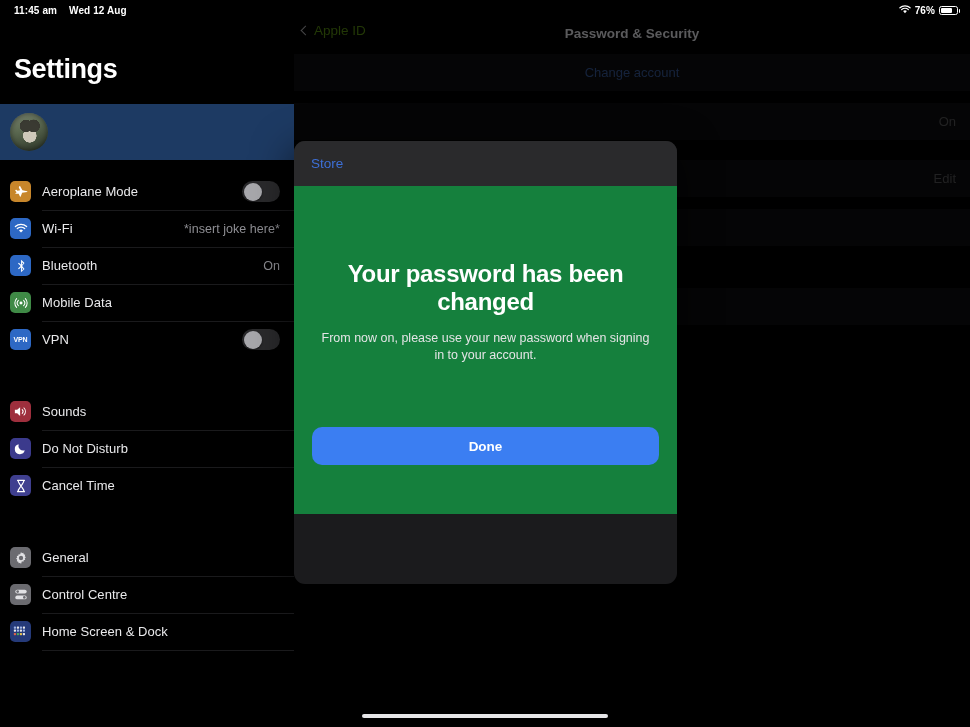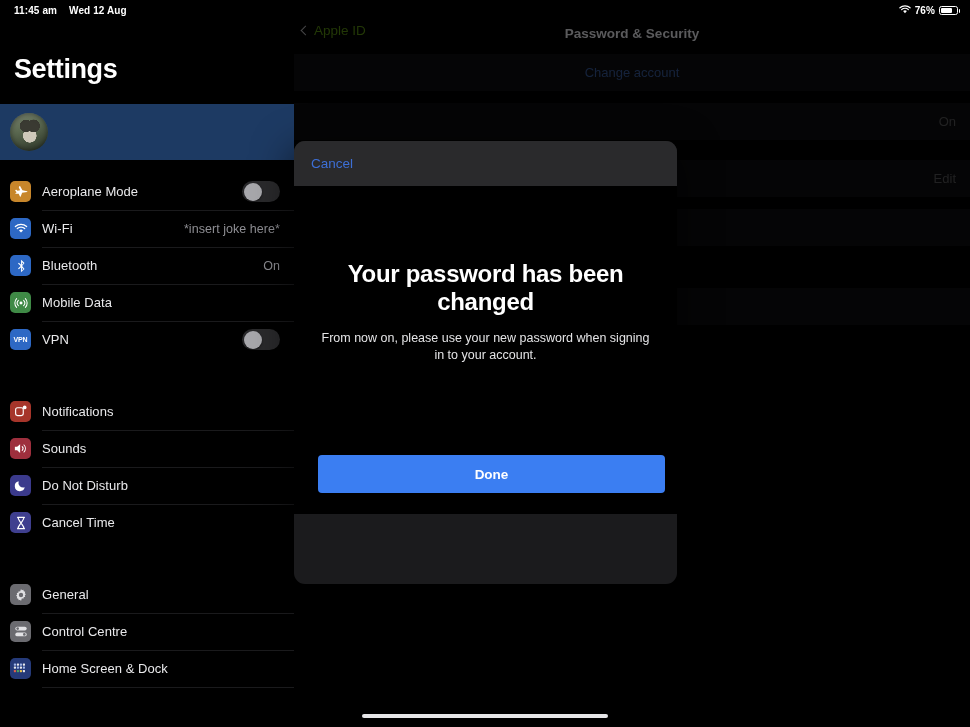--- a/index.html
+++ b/index.html
@@ -135,34 +135,34 @@
     background:#1b1b1d; border-radius:11px 11px 11px 11px;
     overflow:hidden; z-index:30;
     box-shadow:0 10px 40px rgba(0,0,0,.7);
   }
   .modal-bar {
     height:45px; background:#2a2a2c; display:flex; align-items:center;
     padding-left:17px;
   }
   .modal-cancel { color:#3d6fd6; font-size:13.5px; }
   .modal-body {
-    height:328px; background:#000000; padding:0 24px;
-    display:flex; flex-direction:column; 
+    height:328px; background:#15803d; padding:0 24px;
+    display:flex; flex-direction:column; align-items:center;
   }
   .modal-title {
     margin-top:74px; text-align:center; color:#fff;
     font-size:24px; font-weight:bold; line-height:1.17; letter-spacing:-.3px;
   }
   .modal-sub {
     margin-top:14px; text-align:center; color:#e4e4e6;
     font-size:12.5px; line-height:1.34; max-width:348px;
   }
   .done-btn {
-    margin-top:auto; margin-bottom:21px; width:347px; height:38px;
-    background:#3b7ef2; border-radius:4px; border:0;
+    margin-top:auto; margin-bottom:49px; width:347px; height:38px;
+    background:#3b7ef2; border-radius:10px; border:0;
     color:#fff; font-size:13.5px; font-weight:bold;
     font-family:"Liberation Sans", sans-serif; cursor:pointer;
   }
 
   
   .home-ind {
     position:absolute; bottom:9px; left:50%; transform:translateX(-50%);
     width:246px; height:4px; background:#e6e6e8; border-radius:2px; z-index:45;
   }
 </style>
@@ -203,21 +203,21 @@
     <div class="d-gap-lg"></div>
 
     <div class="d-row"></div>
     <div class="d-foot">...m.</div>
   </div>
 
   <div class="dim"></div>
 
   <div class="modal">
     <div class="modal-bar">
-      <span class="modal-cancel">Cancel</span>
+      <span class="modal-cancel">Store</span>
     </div>
     <div class="modal-body">
       <div class="modal-title">Your password has been changed</div>
       <div class="modal-sub">From now on, please use your new password when signing in to your account.</div>
       <button class="done-btn">Done</button>
     </div>
   </div>
 
   <div class="sidebar">
     <div class="settings-title">Settings</div>
@@ -274,29 +274,20 @@
               <span class="ic-vpn">VPN</span>
             </span>
             <span class="row-label">VPN</span>
             <span class="toggle">
               <span class="knob"></span>
             </span>
           </div>
         </div>
         <div class="grp-gap"></div>
         <div class="group">
-          <div class="row">
-            <span class="ic" style="background: rgb(166, 53, 42);">
-              <svg width="13" height="13" viewBox="0 0 16 16">
-                <rect x="2" y="3.4" width="9.4" height="9.6" rx="2.4" stroke="#fff" stroke-width="1.4" fill="none"></rect>
-                <circle cx="13.1" cy="3" r="2.3" fill="#fff"></circle>
-              </svg>
-            </span>
-            <span class="row-label">Notifications</span>
-          </div>
           <div class="row">
             <span class="ic" style="background: rgb(158, 47, 61);">
               <svg width="14" height="13" viewBox="0 0 16 14">
                 <path d="M1 5.1h2.6L7 2v10L3.6 8.9H1V5.1Z" fill="#fff"></path>
                 <path d="M9.4 4.9a3 3 0 0 1 0 4.2M11.4 3a5.8 5.8 0 0 1 0 8" stroke="#fff" stroke-width="1.2" fill="none" stroke-linecap="round"></path>
               </svg>
             </span>
             <span class="row-label">Sounds</span>
           </div>
           <div class="row">

